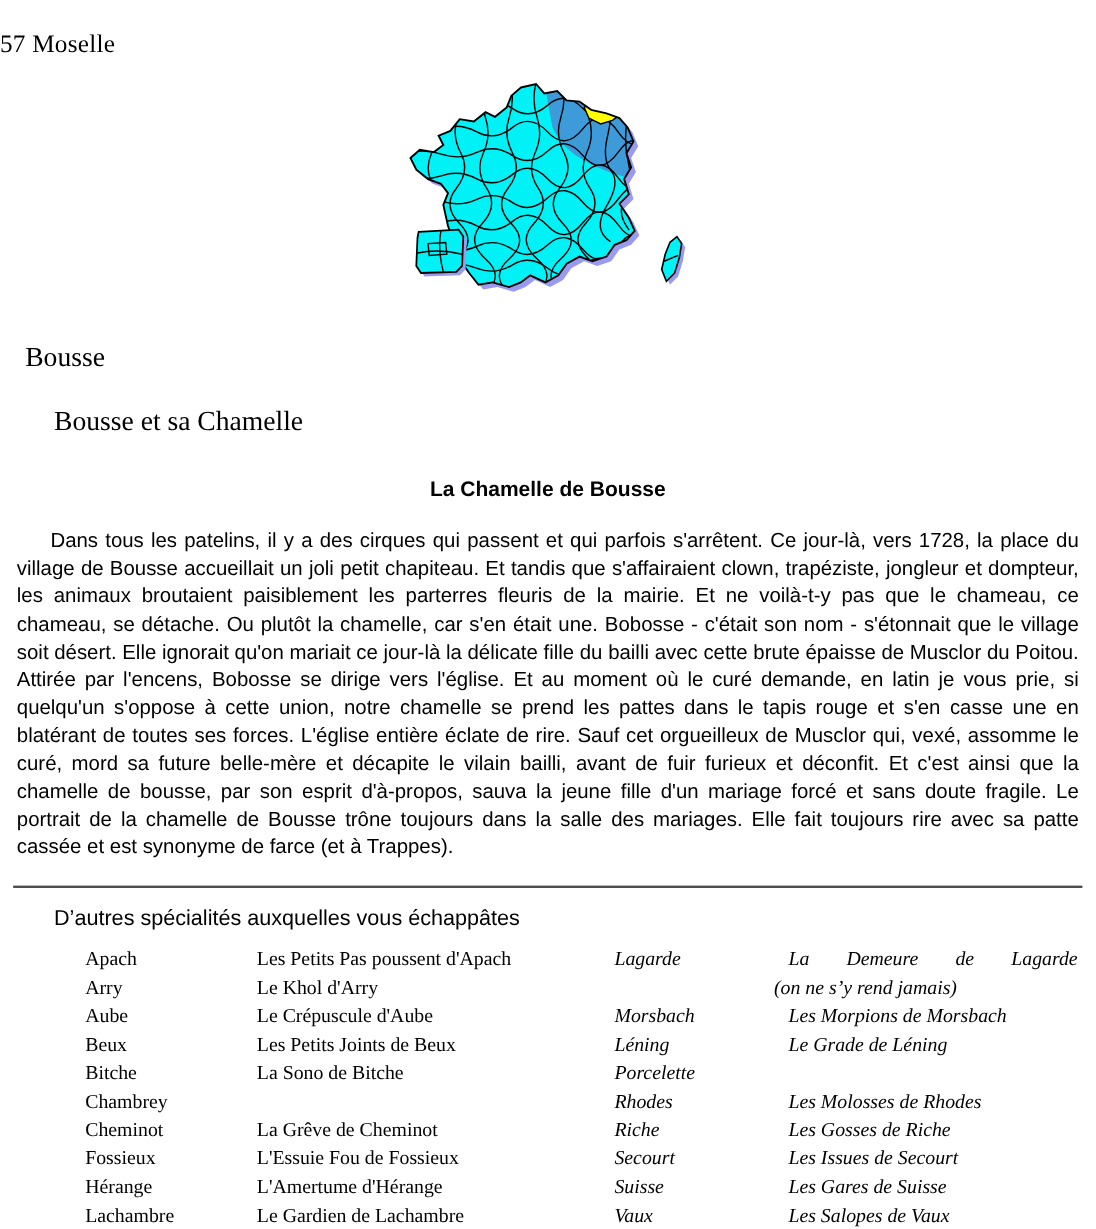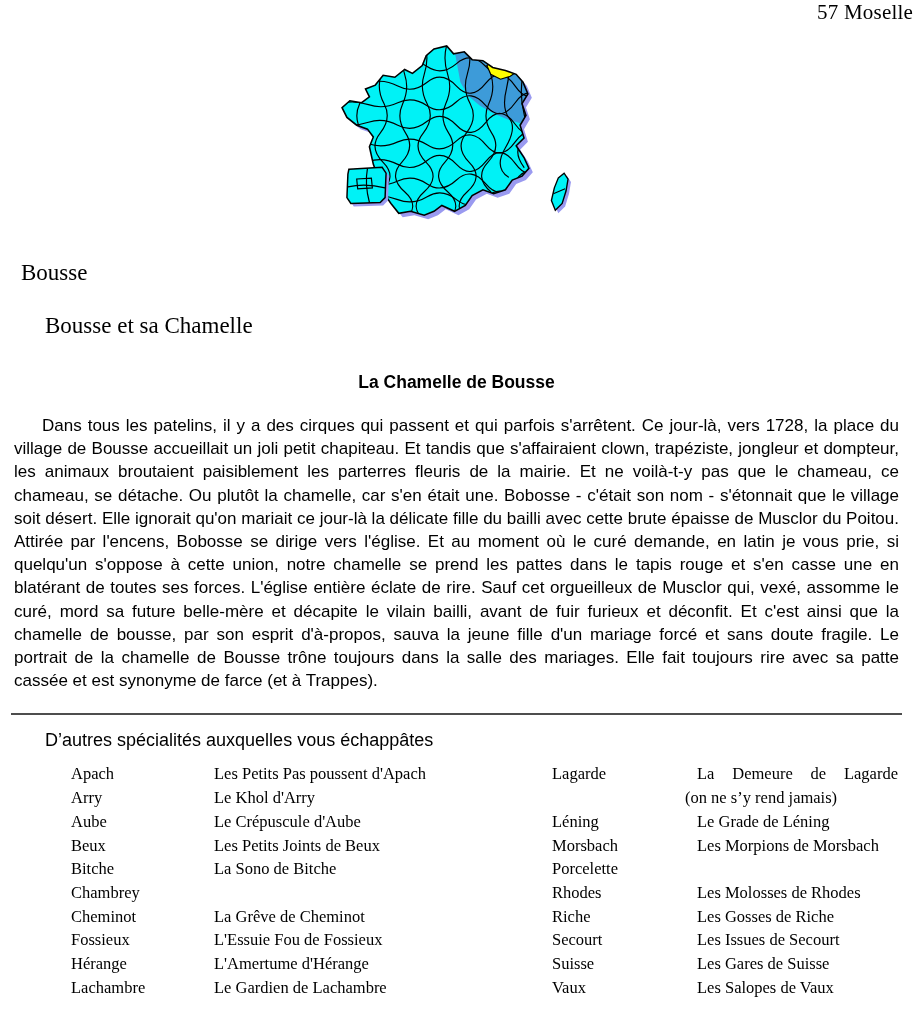--- a/index.html
+++ b/index.html
@@ -1,22 +1,22 @@
 <!DOCTYPE html>
 <html><head>
 <meta charset="utf-8">
 <style>
   html,body { margin:0; padding:0; background:#ffffff; }
   .page {
     width:913px; height:1024px; background:#ffffff; color:#000;
     font-family:"Liberation Sans", sans-serif; overflow:hidden; position:relative;
   }
   .doc-title {
-    text-align:right; font-family:"Liberation Serif", serif;
-    font-size:21px; font-weight:400; margin:0 0 0 0; letter-spacing:0.2px;
+    text-align:left; font-family:"Liberation Serif", serif;
+    font-size:21px; font-weight:400; margin:24px 0 0 0; letter-spacing:0.2px;
   }
   .map-wrap { width:235px; margin:20px auto 0 auto; }
   .commune {
     font-family:"Liberation Serif", serif; font-size:23px; font-weight:400;
     margin:30px 0 0 21px;
   }
   .commune-sub {
     font-family:"Liberation Serif", serif; font-size:23px;
     margin:27px 0 0 45px;
   }
@@ -25,21 +25,21 @@
     margin:21px 14px 0 14px; font-size:17px; line-height:23.2px;
     text-align:justify; text-indent:28px;
   }
   .rule { border:none; border-top:2px solid #4d4d4d; margin:21px 11px 0 11px; }
   .others-heading { font-size:18px; font-weight:400; margin:15px 0 0 45px; }
   .lists {
     display:flex; padding-left:71px; margin-top:11px;
     font-family:"Liberation Serif", serif; font-size:16.5px; line-height:23.7px;
   }
   .col-left  { width:400px; flex:none; }
-  .col-right { margin-left:81px; flex:1 1 auto; padding-right:15px; }
+  .col-right { margin-left:41px; flex:1 1 auto; padding-right:15px;font-style:italic; }
   .specrow { display:grid; }
   .col-left  .specrow { grid-template-columns:143px 1fr; }
   .col-right .specrow { grid-template-columns:145px 1fr; }
   .place { white-space:nowrap; }
   .spec.justify-line { text-align:justify; text-align-last:justify; }
   .note { grid-column:2; margin-left:-12px; }
   .note:empty { display:none; }
 </style>
 </head>
 <body>
@@ -180,32 +180,32 @@
       </div>
     <div class="col-right">
 
         <div class="specrow">
           <span class="place">Lagarde</span>
           <span class="spec justify-line">La Demeure de Lagarde</span>
           <span class="note">(on ne s’y rend jamais)</span>
         </div>
 
         <div class="specrow">
+          <span class="place">Morsbach</span>
+          <span class="spec">Les Morpions de Morsbach</span>
+
+        </div>
+
+        <div class="specrow">
           <span class="place">Léning</span>
           <span class="spec">Le Grade de Léning</span>
 
         </div>
 
         <div class="specrow">
-          <span class="place">Morsbach</span>
-          <span class="spec">Les Morpions de Morsbach</span>
-
-        </div>
-
-        <div class="specrow">
           <span class="place">Porcelette</span>
 
         </div>
 
         <div class="specrow">
           <span class="place">Rhodes</span>
           <span class="spec">Les Molosses de Rhodes</span>
 
         </div>
 

